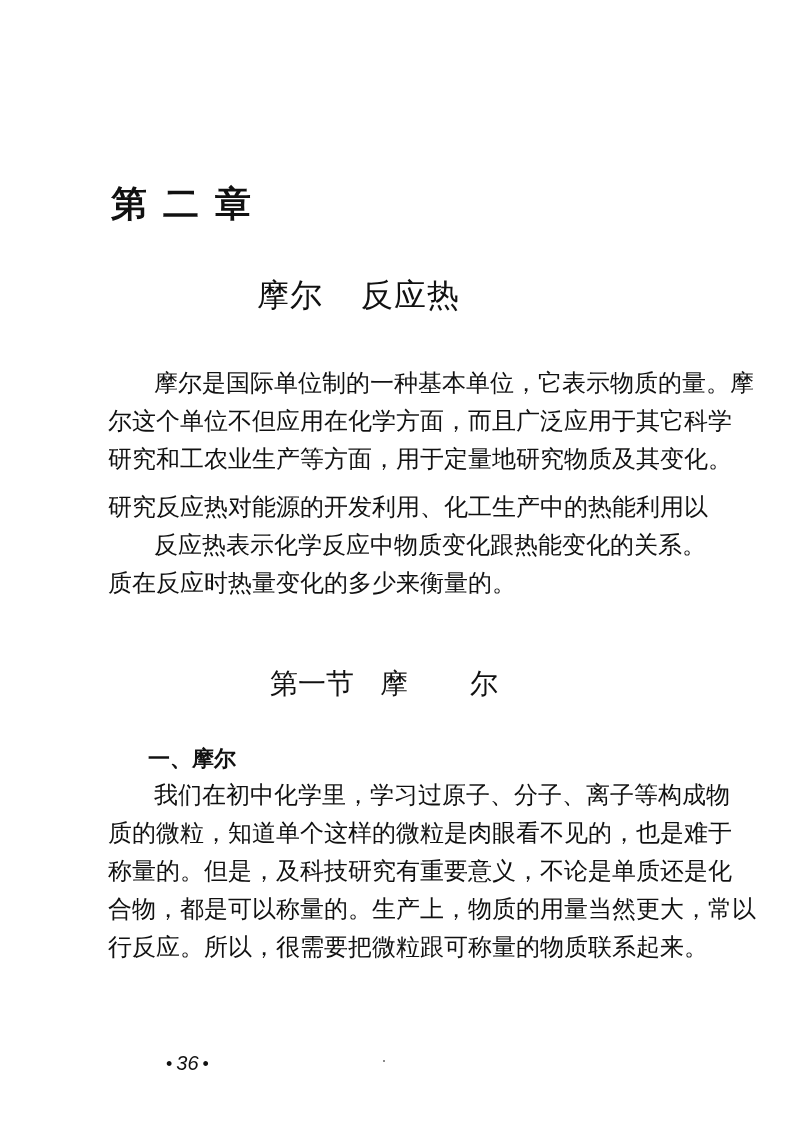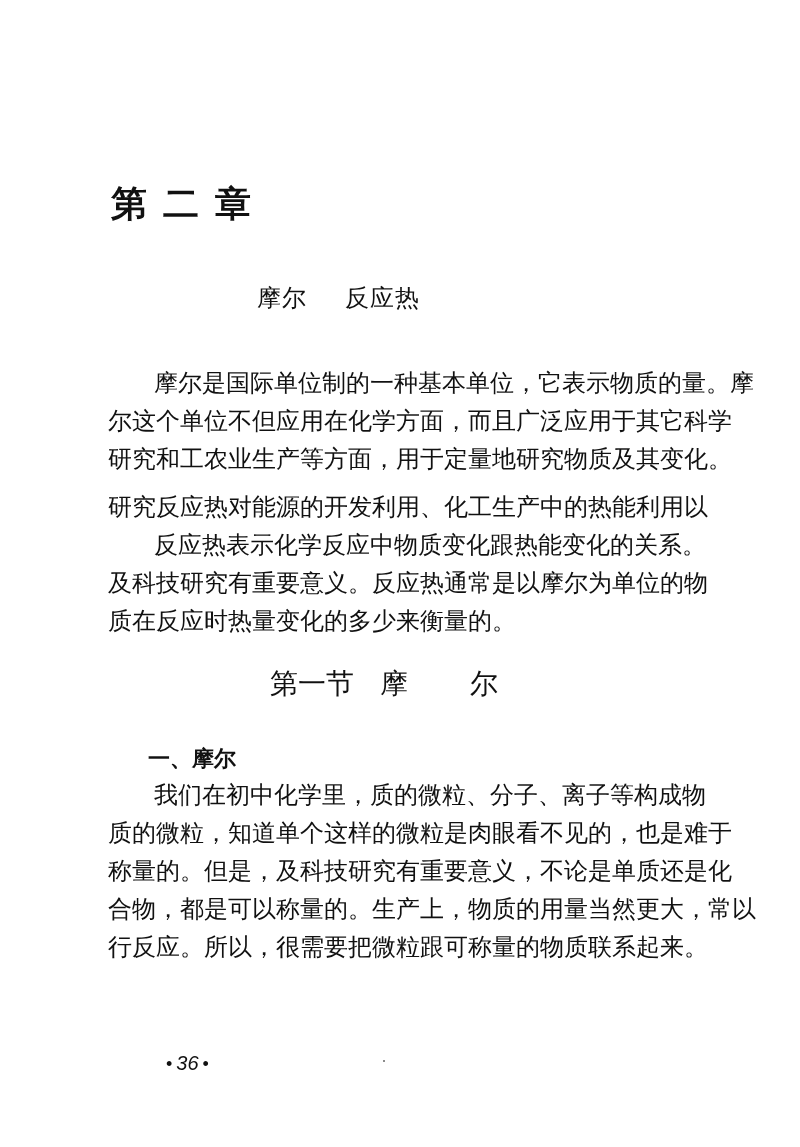--- a/index.html
+++ b/index.html
@@ -22,22 +22,22 @@
       font-size: 36px;
       font-weight: bold;
       letter-spacing: 16px;
       line-height: 44px;
       white-space: nowrap;
     }
     .chapter-title {
       position: absolute;
       left: 257px;
       top: 274px;
-      font-size: 24px;
-      font-family: Liberation Sans, sans-serif;
+      font-size: 32px;
+      font-family: Liberation Mono, monospace;
       line-height: 48px;
       white-space: nowrap;
       letter-spacing: 1px;
     }
     .chapter-title .gap { display: inline-block; width: 38px; }
     .para-block {
       position: absolute;
       left: 108px;
       width: 572px;
       font-size: 24px;
@@ -105,30 +105,29 @@
 
 <div class="para-block intro">
   <span class="line indent">摩尔是国际单位制的一种基本单位，它表示物质的量。摩</span>
   <span class="line">尔这个单位不但应用在化学方面，而且广泛应用于其它科学</span>
   <span class="line last">研究和工农业生产等方面，用于定量地研究物质及其变化。</span>
 </div>
 
 <div class="para-block intro2">
   <span class="line">研究反应热对能源的开发利用、化工生产中的热能利用以</span>
   <span class="line indent">反应热表示化学反应中物质变化跟热能变化的关系。</span>
-  <span class="line">及科技研究有重要意义。反应热通常是以摩尔为单位的物</span>
   <span class="line last">质在反应时热量变化的多少来衡量的。</span>
 </div>
 
 <div class="section-title"><span>第一节</span><span class="gap1"></span><span>摩</span><span class="gap2"></span><span>尔</span></div>
 
 <div class="subsection-heading">一、摩尔</div>
 
 <div class="para-block body1">
-  <span class="line indent">我们在初中化学里，质的微粒、分子、离子等构成物</span>
+  <span class="line indent">我们在初中化学里，学习过原子、分子、离子等构成物</span>
   <span class="line">质的微粒，知道单个这样的微粒是肉眼看不见的，也是难于</span>
   <span class="line">称量的。但是，及科技研究有重要意义，不论是单质还是化</span>
   <span class="line">合物，都是可以称量的。生产上，物质的用量当然更大，常以</span>
   <span class="line last">行反应。所以，很需要把微粒跟可称量的物质联系起来。</span>
 </div>
 
 <div class="page-number"><span class="dot">•</span><span>36</span><span class="dot">•</span></div>
 
 <div class="speck"></div>
 

